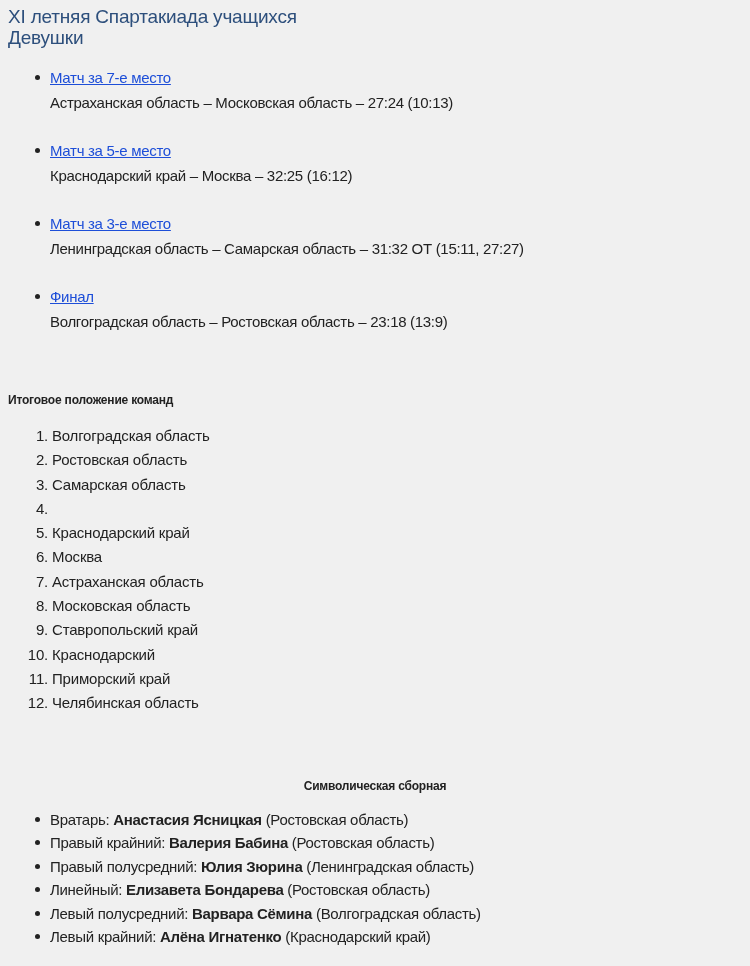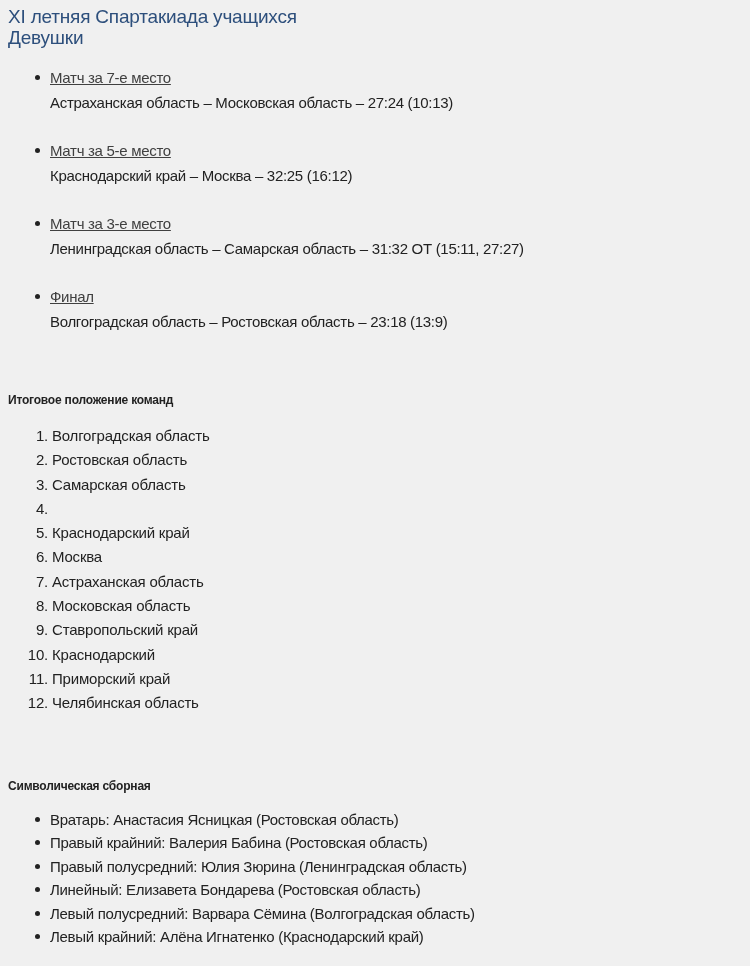--- a/index.html
+++ b/index.html
@@ -19,39 +19,39 @@
       line-height: 21px;
       letter-spacing: -0.2px;
     }
     .matches { list-style: none; margin: 18px 0 0 0; padding: 0 0 0 22px; }
     .match { position: relative; padding-left: 20px; margin-bottom: 24px; }
     .match::before {
       content: ""; position: absolute; left: 5px; top: 9px;
       width: 5px; height: 5px; border-radius: 50%; background: #222;
     }
     .match-link {
-      color: #404040; text-decoration: underline; font-size: 15px; line-height: 24px;
+      color: #1d4ed8; text-decoration: underline; font-size: 15px; line-height: 24px;
       display: inline-block; letter-spacing: -0.3px;
     }
     .match-result { font-size: 15px; line-height: 25px; letter-spacing: -0.3px; }
     .section-heading {
       font-weight: bold; font-size: 12px; margin: 0; line-height: 20px; letter-spacing: -0.2px;
     }
     .standings-heading { margin-top: 56px; }
     .standings { list-style: none; margin: 14px 0 0 0; padding: 0; }
     .standing { display: flex; font-size: 15px; line-height: 24.3px; letter-spacing: -0.2px; }
     .standing .num { width: 44px; text-align: right; padding-right: 4px; box-sizing: border-box; }
-    .team-heading { margin-top: 60px; }
+    .team-heading { margin-top: 60px; text-align: center; }
     .team { list-style: none; margin: 12px 0 0 0; padding: 0 0 0 22px; }
     .player { position: relative; padding-left: 20px; font-size: 15px; line-height: 23.5px; letter-spacing: -0.3px; }
     .player::before {
       content: ""; position: absolute; left: 5px; top: 9px;
       width: 5px; height: 5px; border-radius: 50%; background: #222;
     }
-    .player b { font-weight: normal; }
+    .player b { font-weight: bold; }
   </style>
 </head>
 <body>
 
 <div class="page">
   <h1 class="title">
     <span>XI летняя Спартакиада учащихся</span><br>
     <span>Девушки</span>
   </h1>
 

